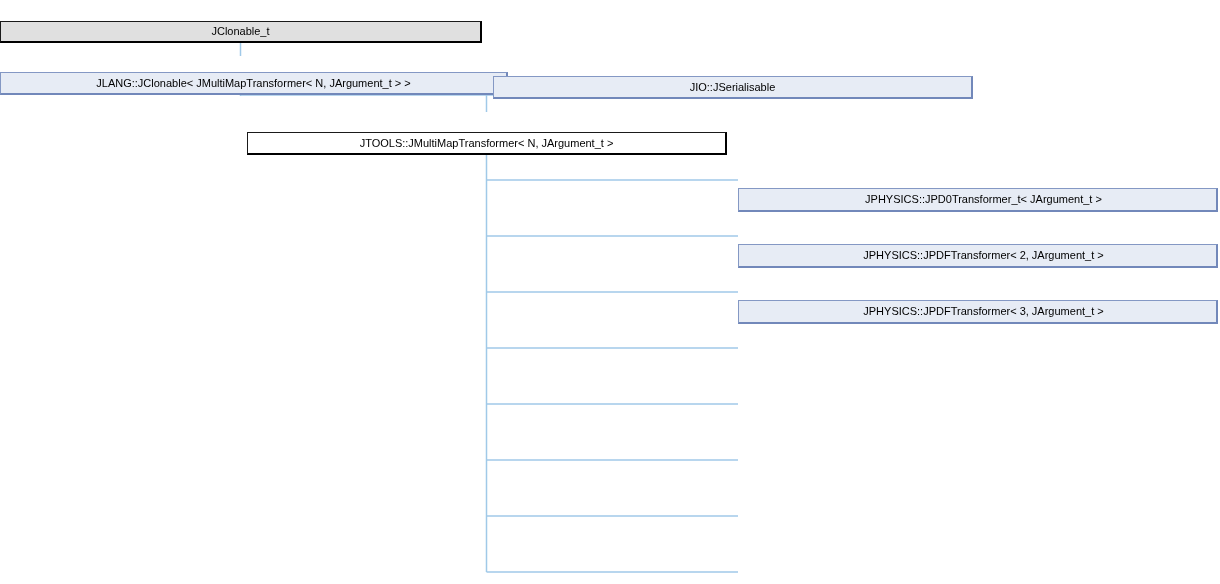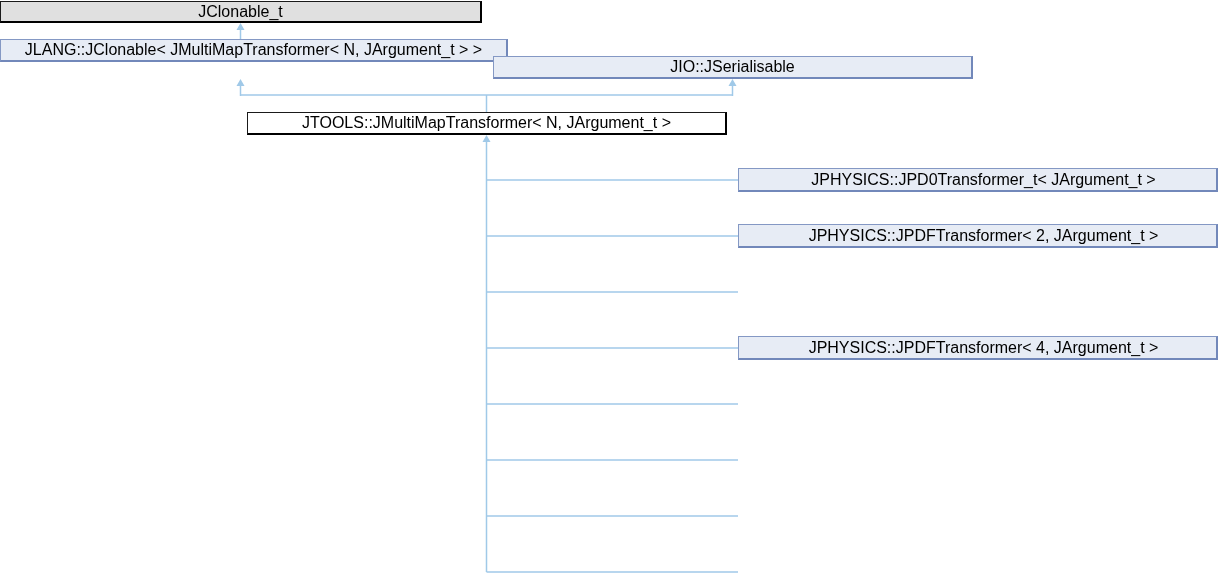--- a/index.html
+++ b/index.html
@@ -19,34 +19,35 @@
     color:var(--text);
     overflow:hidden;
   }
   #edges{position:absolute;left:0;top:0;width:1220px;height:584px;}
   #edges line{stroke:var(--edge);stroke-width:1.5;}
   #edges polygon{fill:var(--edge);}
   .node{
     position:absolute;
     box-sizing:border-box;
     display:flex;align-items:center;justify-content:center;
-    font-size:16px;line-height:1;
+    font-size:11px;line-height:1;
     white-space:nowrap;overflow:hidden;
     background:var(--node-fill);
     border:1px solid var(--node-border);
     border-right:2px solid var(--node-border-dark);
     border-bottom:2px solid var(--node-border-dark);
+    margin-top:20px;
   }
   .node.black{
     border:1px solid #1a1a1a;
     border-right:2px solid #000;
     border-bottom:2px solid #000;
   }
   .root{left:0;top:1px;width:482px;height:22px;background:var(--root-fill);}
-  .base-left{left:0;top:39px;width:508px;height:23px;}
+  .base-left{left:0;top:52px;width:508px;height:23px;}
   .base-right{left:493px;top:56px;width:480px;height:23px;}
   .main{left:247px;top:112px;width:480px;height:23px;background:var(--main-fill);}
   .derived{left:738px;width:480px;height:24px;padding-left:12px;}
   .d0{top:168px}.d1{top:224px}.d2{top:280px}.d3{top:336px}
   .d4{top:392px}.d5{top:448px}.d6{top:504px}.d7{top:560px}
 </style>
 </head>
 <body>
 
 <div id="canvas">
@@ -84,15 +85,15 @@
   <div class="node black root">JClonable_t</div>
 
   <div class="node base-left">JLANG::JClonable&lt; JMultiMapTransformer&lt; N, JArgument_t &gt; &gt;</div>
 
   <div class="node base-right">JIO::JSerialisable</div>
 
   <div class="node black main">JTOOLS::JMultiMapTransformer&lt; N, JArgument_t &gt;</div>
 
   <div class="node derived d0">JPHYSICS::JPD0Transformer_t&lt; JArgument_t &gt;</div>
   <div class="node derived d1">JPHYSICS::JPDFTransformer&lt; 2, JArgument_t &gt;</div>
-  <div class="node derived d3">JPHYSICS::JPDFTransformer&lt; 4, JArgument_t &gt;</div>
+  <div class="node derived d2">JPHYSICS::JPDFTransformer&lt; 3, JArgument_t &gt;</div>
 
 </div>
 
 </body></html>

